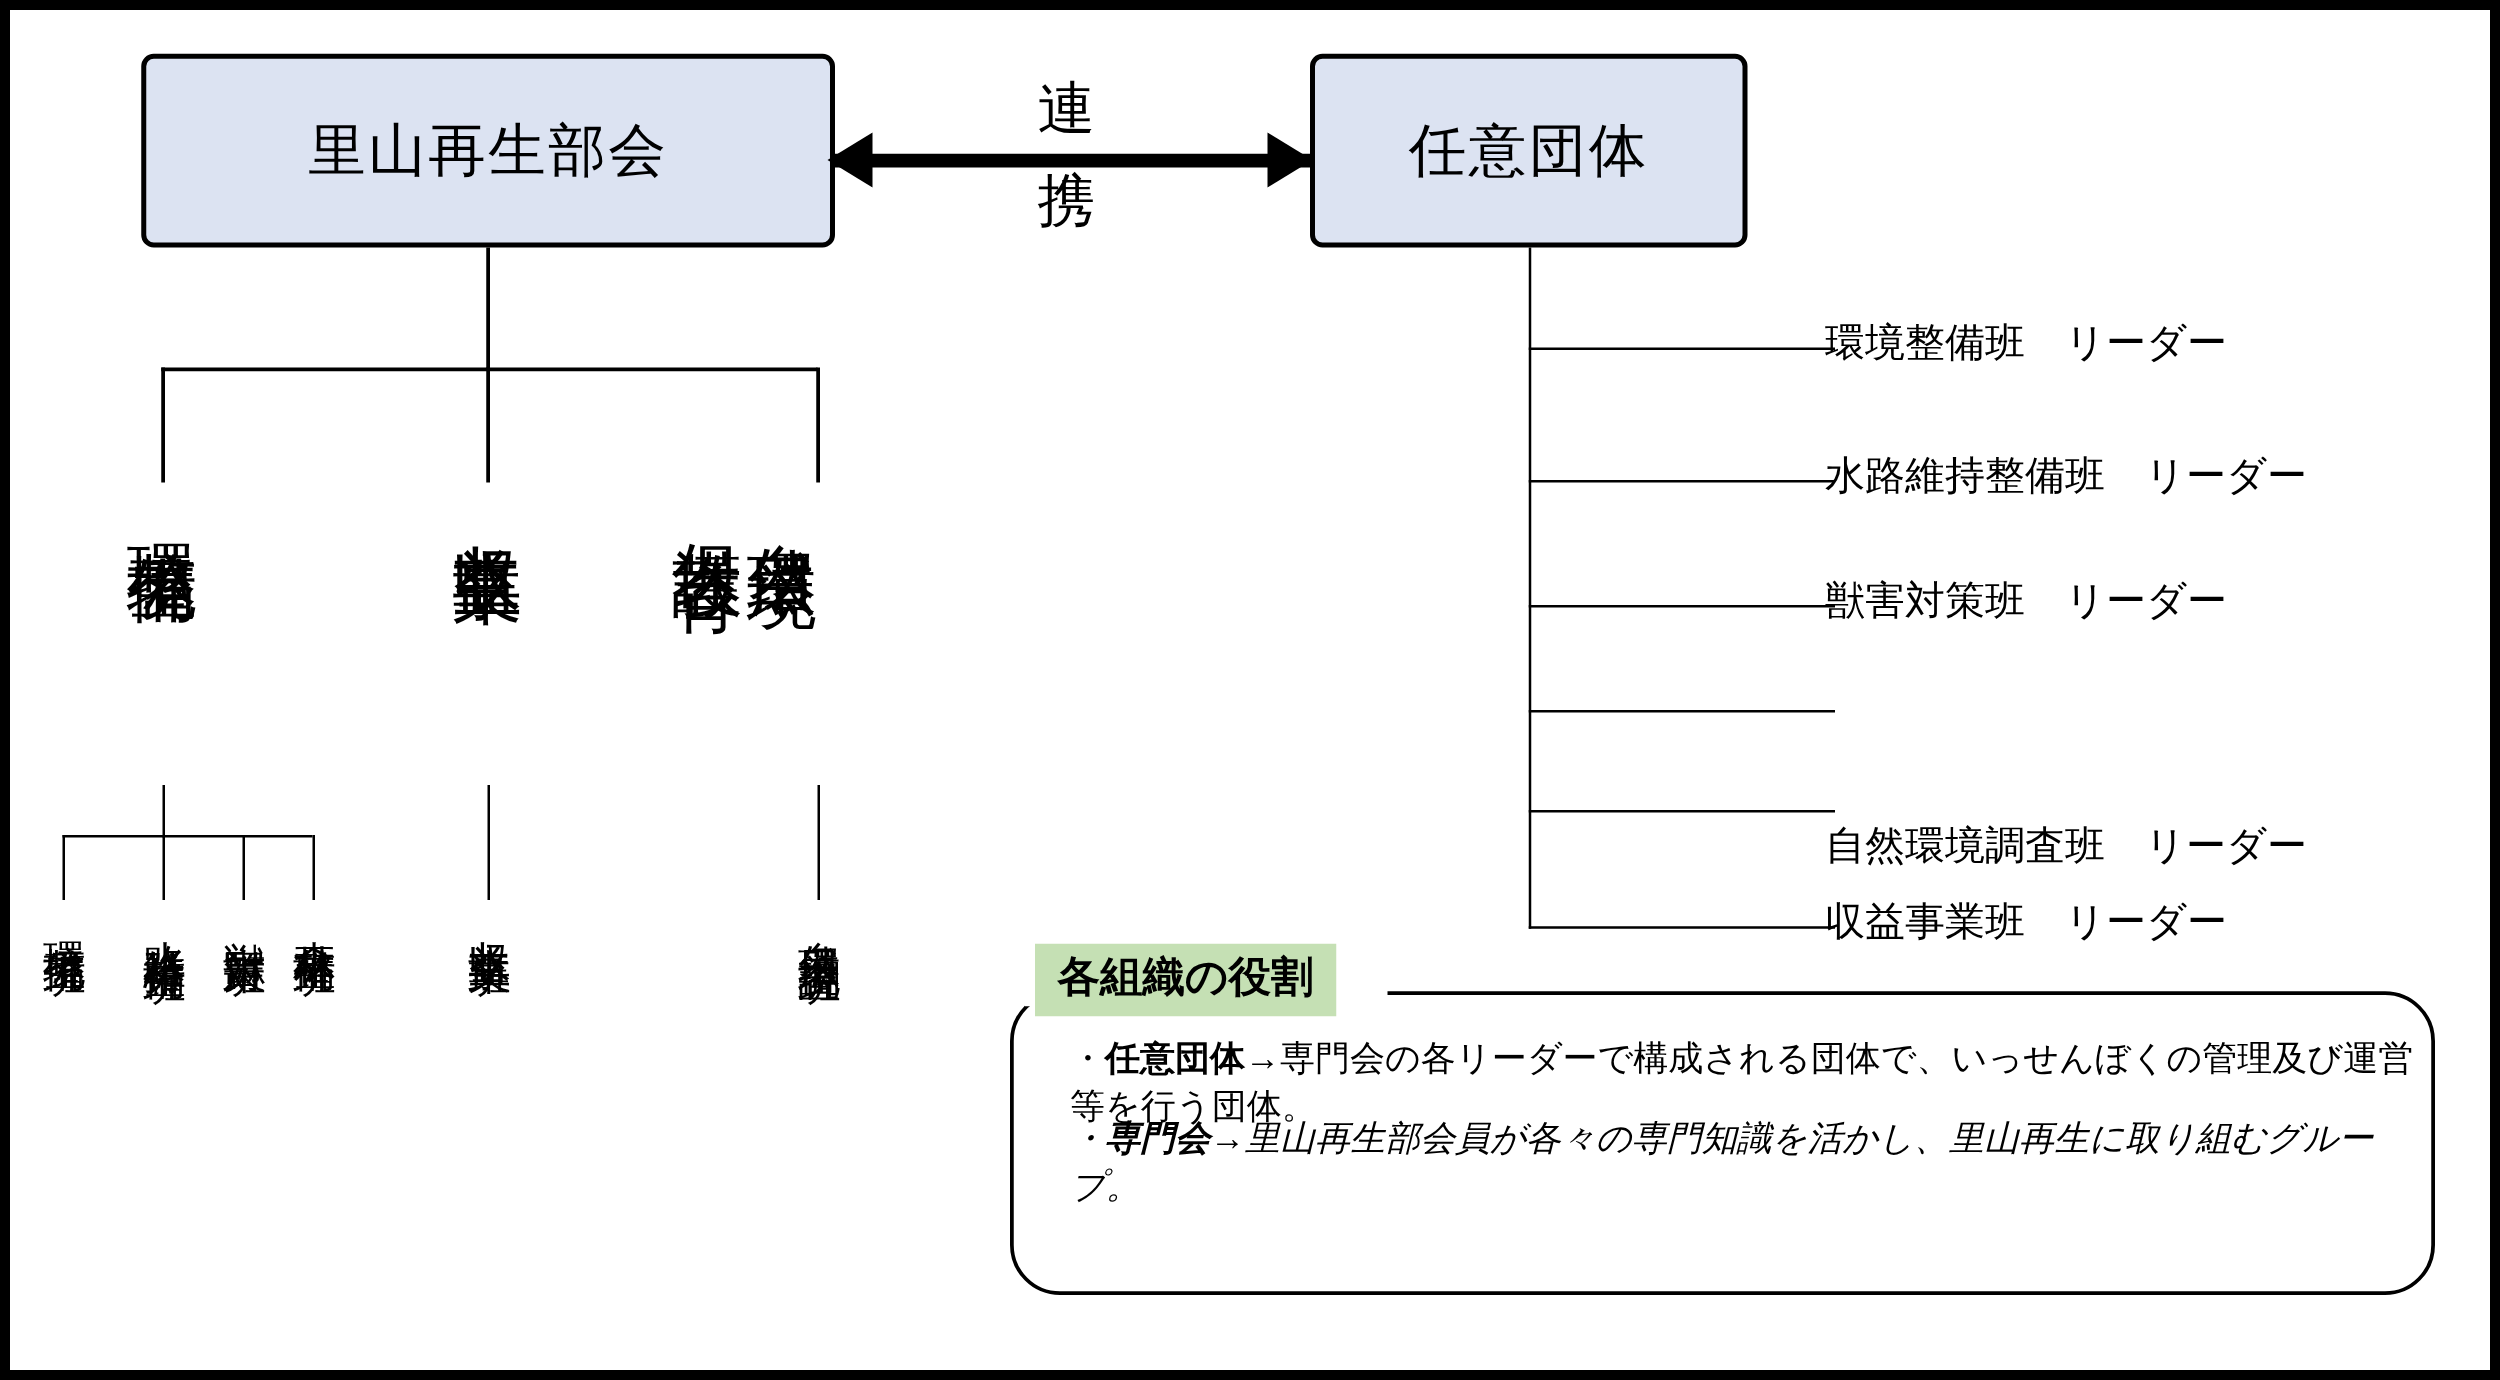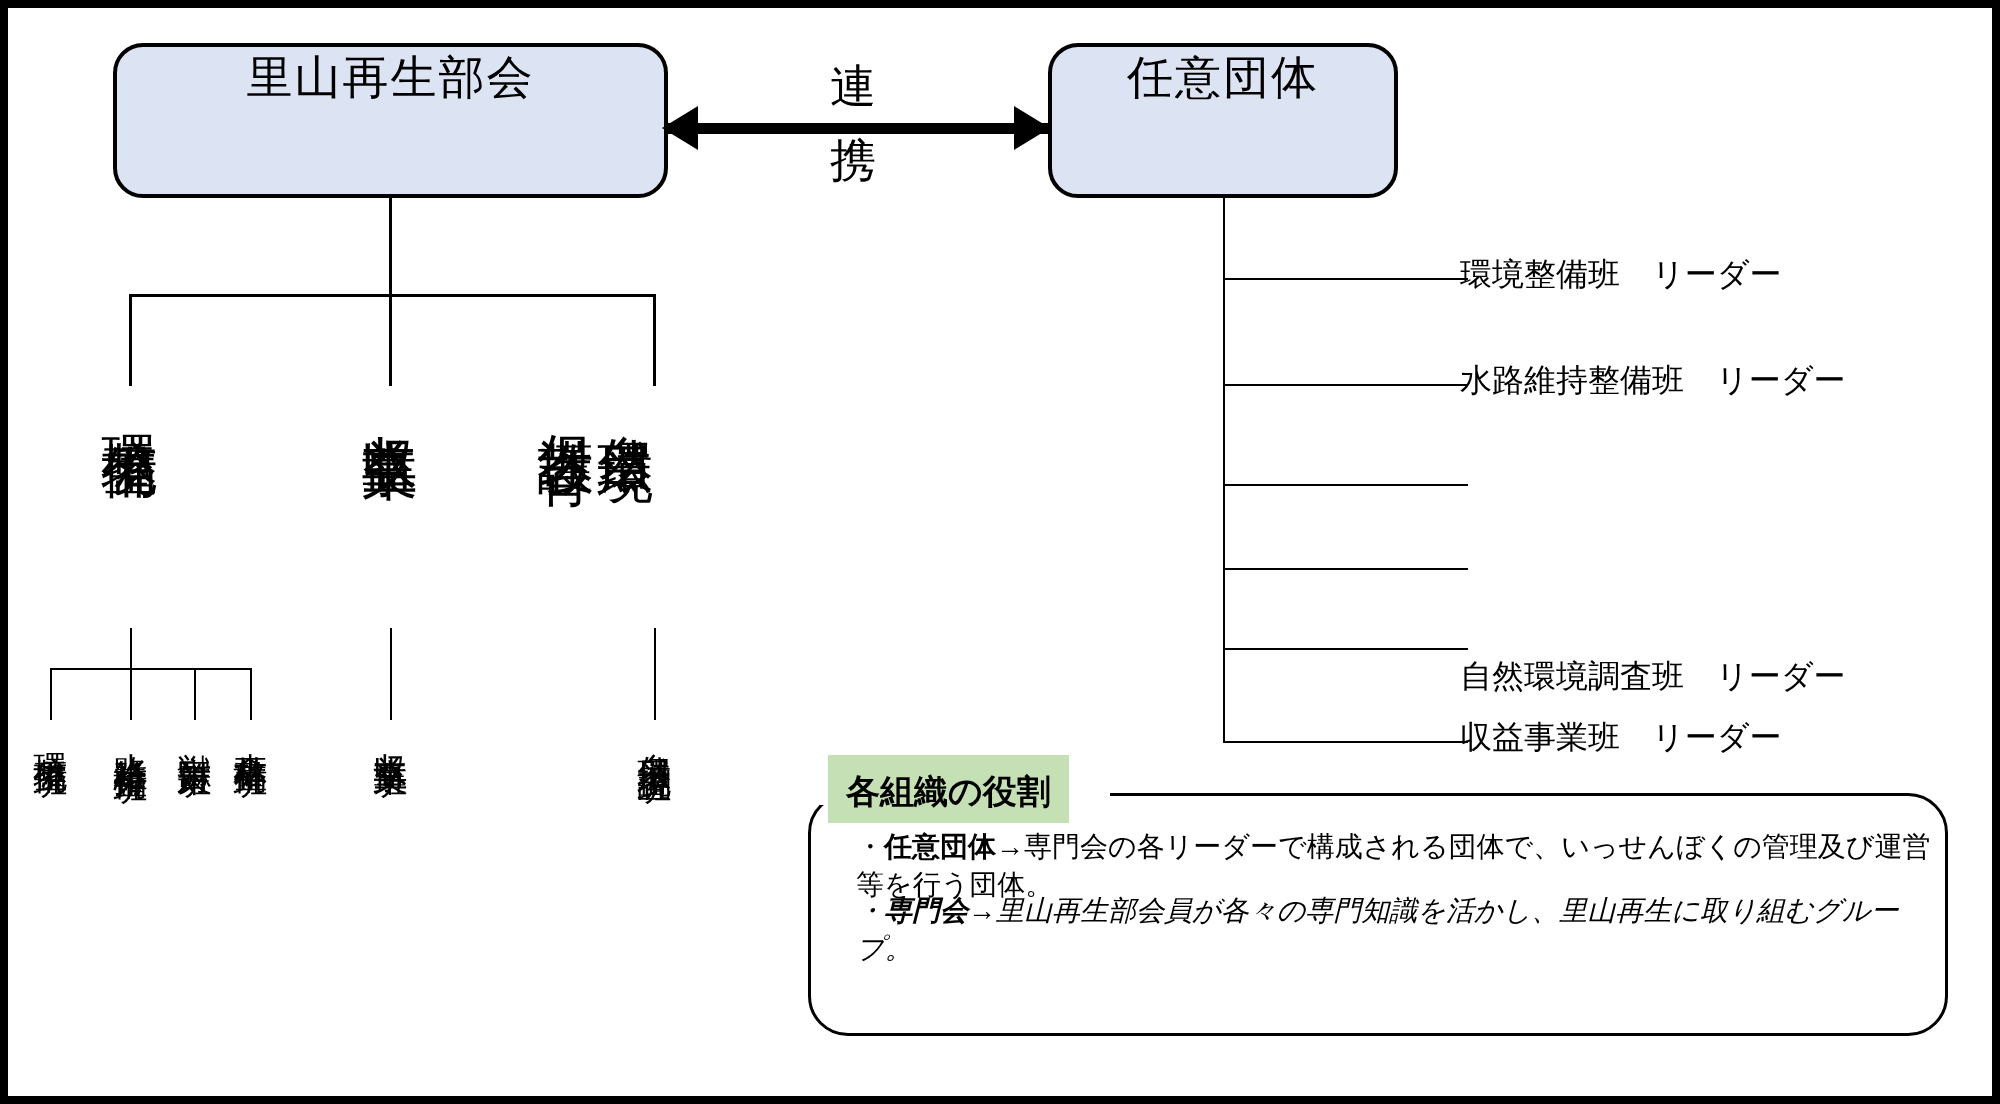--- a/index.html
+++ b/index.html
@@ -14,22 +14,22 @@
     width: 1984px; height: 1088px;
     background: #ffffff;
     overflow: hidden;
   }
 
   
   .topbox {
     position: absolute;
     background: #dce3f2;
     border: 4px solid #000;
-    border-radius: 30px;
-    display: flex; justify-content: center;
+    border-radius: 10px;
+    display: flex; align-items: center; justify-content: center;
   }
   .topbox span {
     font-size: 46px;
     letter-spacing: 2px;
     color: #000;
     white-space: nowrap;
   }
   #box-satoyama { left: 105px; top: 35px; width: 555px; height: 155px; }
   #box-ninni   { left: 1040px; top: 35px; width: 350px; height: 155px; }
 
@@ -98,21 +98,21 @@
     left: 800px; top: 785px;
     width: 1140px; height: 243px;
     border: 3px solid #000;
     border-radius: 40px;
     background: #fff;
   }
   #callout-title {
     position: absolute;
     left: 820px; top: 747px;
     background: #c5e0b4;
-    padding: 14px 18px 8px 18px;
+    padding: 4px 18px 8px 18px;
     font-size: 34px;
     font-weight: bold;
     color: #000;
     white-space: nowrap;
     z-index: 3;
   }
   #callout-title-mask {
     position: absolute;
     left: 812px; top: 775px;
     width: 290px; height: 22px;
@@ -186,20 +186,21 @@
 
   <div class="line-h-thin" style="left:1215px; top:270px;  width:245px;"></div>
   <div class="line-h-thin" style="left:1215px; top:376px;  width:245px;"></div>
   <div class="line-h-thin" style="left:1215px; top:476px;  width:245px;"></div>
   <div class="line-h-thin" style="left:1215px; top:560px;  width:245px;"></div>
   <div class="line-h-thin" style="left:1215px; top:640px;  width:245px;"></div>
   <div class="line-h-thin" style="left:1215px; top:733px;  width:245px;"></div>
 
   <div class="leader-label" style="left:1452px; top:245px;">環境整備班　リーダー</div>
   <div class="leader-label" style="left:1452px; top:351px;">水路維持整備班　リーダー</div>
+  <div class="leader-label" style="left:1452px; top:451px;">獣害対策班　リーダー</div>
   <div class="leader-label" style="left:1452px; top:647px;">自然環境調査班　リーダー</div>
   <div class="leader-label" style="left:1452px; top:708px;">収益事業班　リーダー</div>
 
   <div id="callout"></div>
   <div id="callout-title-mask"></div>
   <div id="callout-title">各組織の役割</div>
 
   <div class="callout-para" id="callout-p1">
     <span>・</span><b>任意団体</b><span>→</span><span>専門会の各リーダーで構成される団体で、いっせんぼくの管理及び運営等を行う団体。</span>
   </div>

